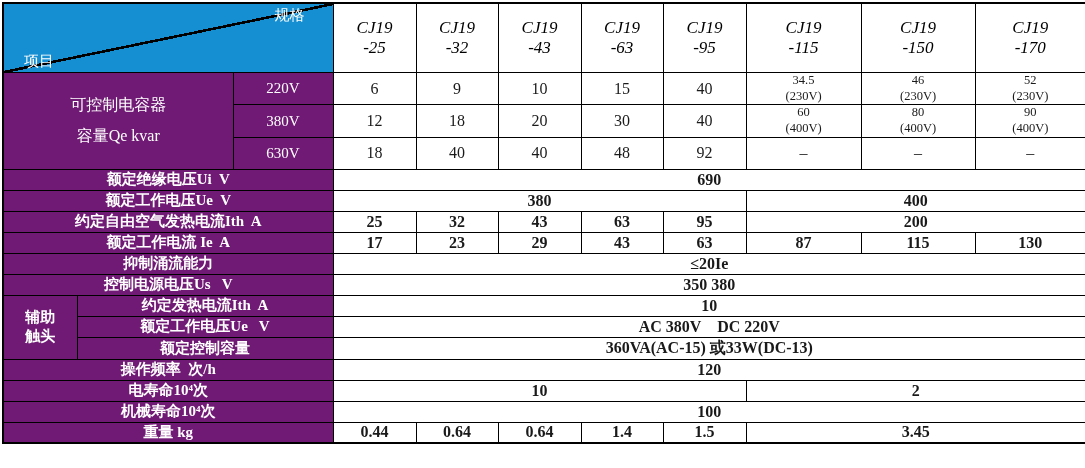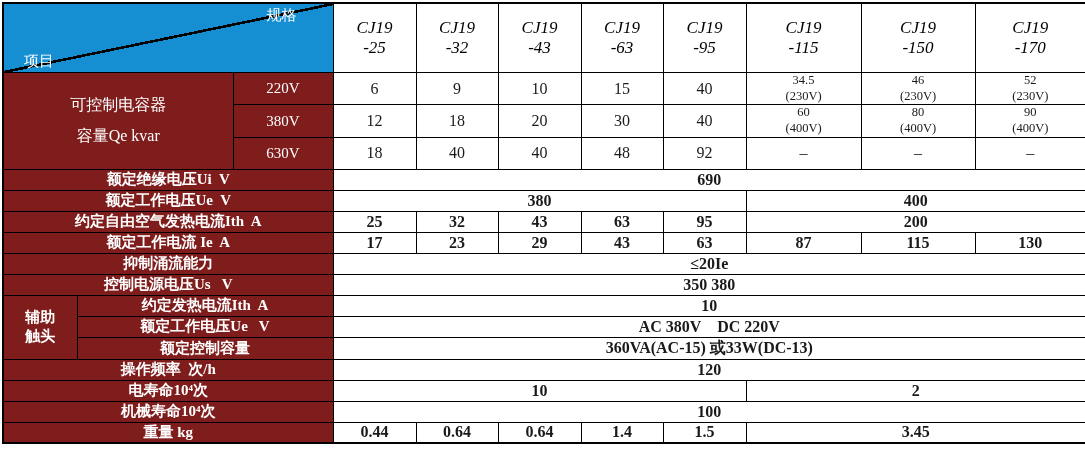--- a/index.html
+++ b/index.html
@@ -15,21 +15,21 @@
     border: 1.5px solid #000;
     box-sizing: border-box;
     text-align: center;
     vertical-align: middle;
     white-space: pre-wrap;
     overflow: hidden;
     padding: 0 1px;
   }
   
   td.lbl {
-    background: #7f1d1d;
+    background: #701a75;
     color: #ffffff;
     font-size: 15px;
     line-height: 1.25;
   }
   td.lbl-left { text-align: left; padding-left: 36px; font-size: 16px; line-height: 1.9; }
   
   td.val { background: #ffffff; color: #1a1a1a; font-size: 16px; }
   td.val-sm { font-size: 12.5px; line-height: 1.25; margin-top: 31px; }
   td.hdr { background: #ffffff; color: #000000; font-size: 17px; line-height: 1.2; font-style: italic; }
   
@@ -38,21 +38,21 @@
     background-color: #168fd2;
     background-image: linear-gradient(to bottom right,
       rgba(0,0,0,0) calc(50% - 1.3px),
       #000 calc(50% - 1.3px),
       #000 calc(50% + 1.3px),
       rgba(0,0,0,0) calc(50% + 1.3px));
     color: #fff;
     font-size: 15px;
   }
   .corner-item { position: absolute; left: 20px; bottom: 1px; }
-  .corner-spec { position: absolute; right: 36px; top: 2px; }
+  .corner-spec { position: absolute; right: 28px; top: 2px; }
   tr.rh-hdr  { height: 39px; }
   tr.rh-cap  { height: 32px; }
   tr.rh-s    { height: 21px; font-weight: bold; }
 </style>
 </head>
 <body>
 
 <div class="wrap">
 <table class="spec">
   <colgroup>

